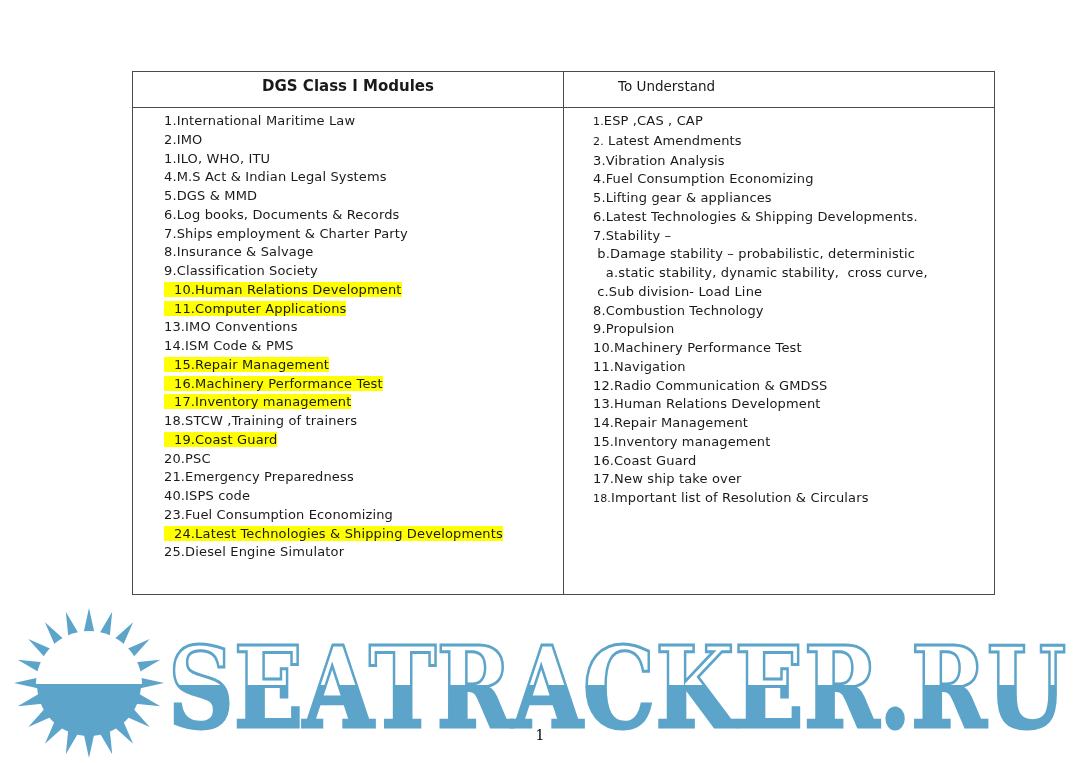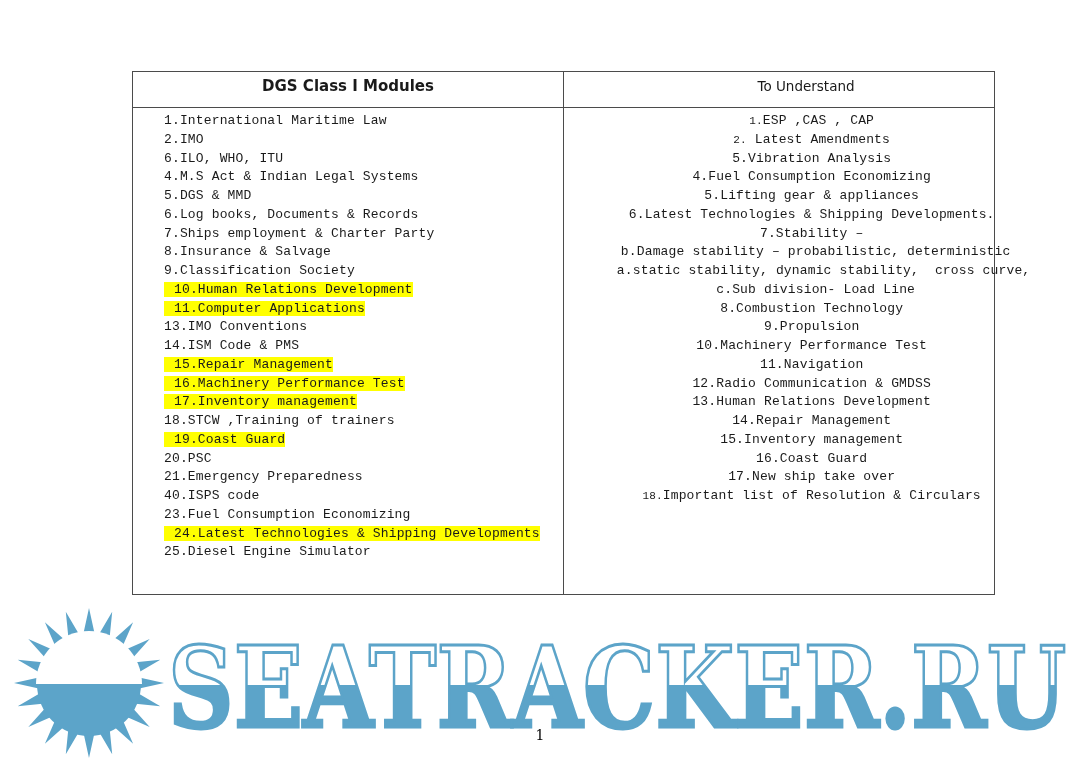--- a/index.html
+++ b/index.html
@@ -28,39 +28,38 @@
   }
   .tbl-header{
     display:flex;height:36px;flex:0 0 36px;
     border-bottom:1.5px solid var(--border);
   }
   .tbl-body{display:flex;flex:1 1 auto;}
   .cell-left{
     width:431px;flex:0 0 431px;
     border-right:1.5px solid var(--border);
   }
-  .cell-right{flex:1 1 auto;text-align:center;}
+  .cell-right{flex:1 1 auto;}
   .hdr-left{
     font-weight:bold;font-size:15px;
     text-align:center;padding-top:5px;
   }
   .hdr-right{
     font-size:13.5px;padding:6px 0 0 54px;
   }
   .list{
     padding-top:4px;
     font-size:13px;
     letter-spacing:0.15px;
   }
   .cell-left .list{padding-left:31px;}
   .cell-right .list{padding-left:29px;}
   .line{
     line-height:18.75px;
     white-space:pre;
-    font-family:Liberation Mono, monospace;
   }
   .hl{background:var(--highlight);padding-left:10px;}
   .numsm{font-size:11px;}
   
   .page-num{
     position:absolute;left:505px;top:727px;width:70px;
     text-align:center;
     font-family:"DejaVu Serif",serif;
     font-size:14px;color:#000;
   }
@@ -84,21 +83,21 @@
   <div class="tbl">
     <div class="tbl-header">
       <div class="cell-left hdr-left">DGS Class I Modules</div>
       <div class="cell-right hdr-right">To Understand</div>
     </div>
     <div class="tbl-body">
       <div class="cell-left">
         <div class="list">
             <div class="line">1.International Maritime Law</div>
             <div class="line">2.IMO</div>
-            <div class="line">6.ILO, WHO, ITU</div>
+            <div class="line">1.ILO, WHO, ITU</div>
             <div class="line">4.M.S Act &amp; Indian Legal Systems</div>
             <div class="line">5.DGS &amp; MMD</div>
             <div class="line">6.Log books, Documents &amp; Records</div>
             <div class="line">7.Ships employment &amp; Charter Party</div>
             <div class="line">8.Insurance &amp; Salvage</div>
             <div class="line">9.Classification Society</div>
             <div class="line"><span class="hl">10.Human Relations Development</span></div>
             <div class="line"><span class="hl">11.Computer Applications</span></div>
             <div class="line">13.IMO Conventions</div>
             <div class="line">14.ISM Code &amp; PMS</div>
@@ -112,21 +111,21 @@
             <div class="line">40.ISPS code</div>
             <div class="line">23.Fuel Consumption Economizing</div>
             <div class="line"><span class="hl">24.Latest Technologies &amp; Shipping Developments</span></div>
             <div class="line">25.Diesel Engine Simulator</div>
           </div>
       </div>
       <div class="cell-right">
         <div class="list">
             <div class="line"><span class="numsm">1.</span>ESP ,CAS , CAP</div>
             <div class="line"><span class="numsm">2.</span> Latest Amendments</div>
-            <div class="line">5.Vibration Analysis</div>
+            <div class="line">3.Vibration Analysis</div>
             <div class="line">4.Fuel Consumption Economizing</div>
             <div class="line">5.Lifting gear &amp; appliances</div>
             <div class="line">6.Latest Technologies &amp; Shipping Developments.</div>
             <div class="line">7.Stability –</div>
             <div class="line"> b.Damage stability – probabilistic, deterministic</div>
             <div class="line">   a.static stability, dynamic stability,  cross curve,</div>
             <div class="line"> c.Sub division- Load Line</div>
             <div class="line">8.Combustion Technology</div>
             <div class="line">9.Propulsion</div>
             <div class="line">10.Machinery Performance Test</div>

